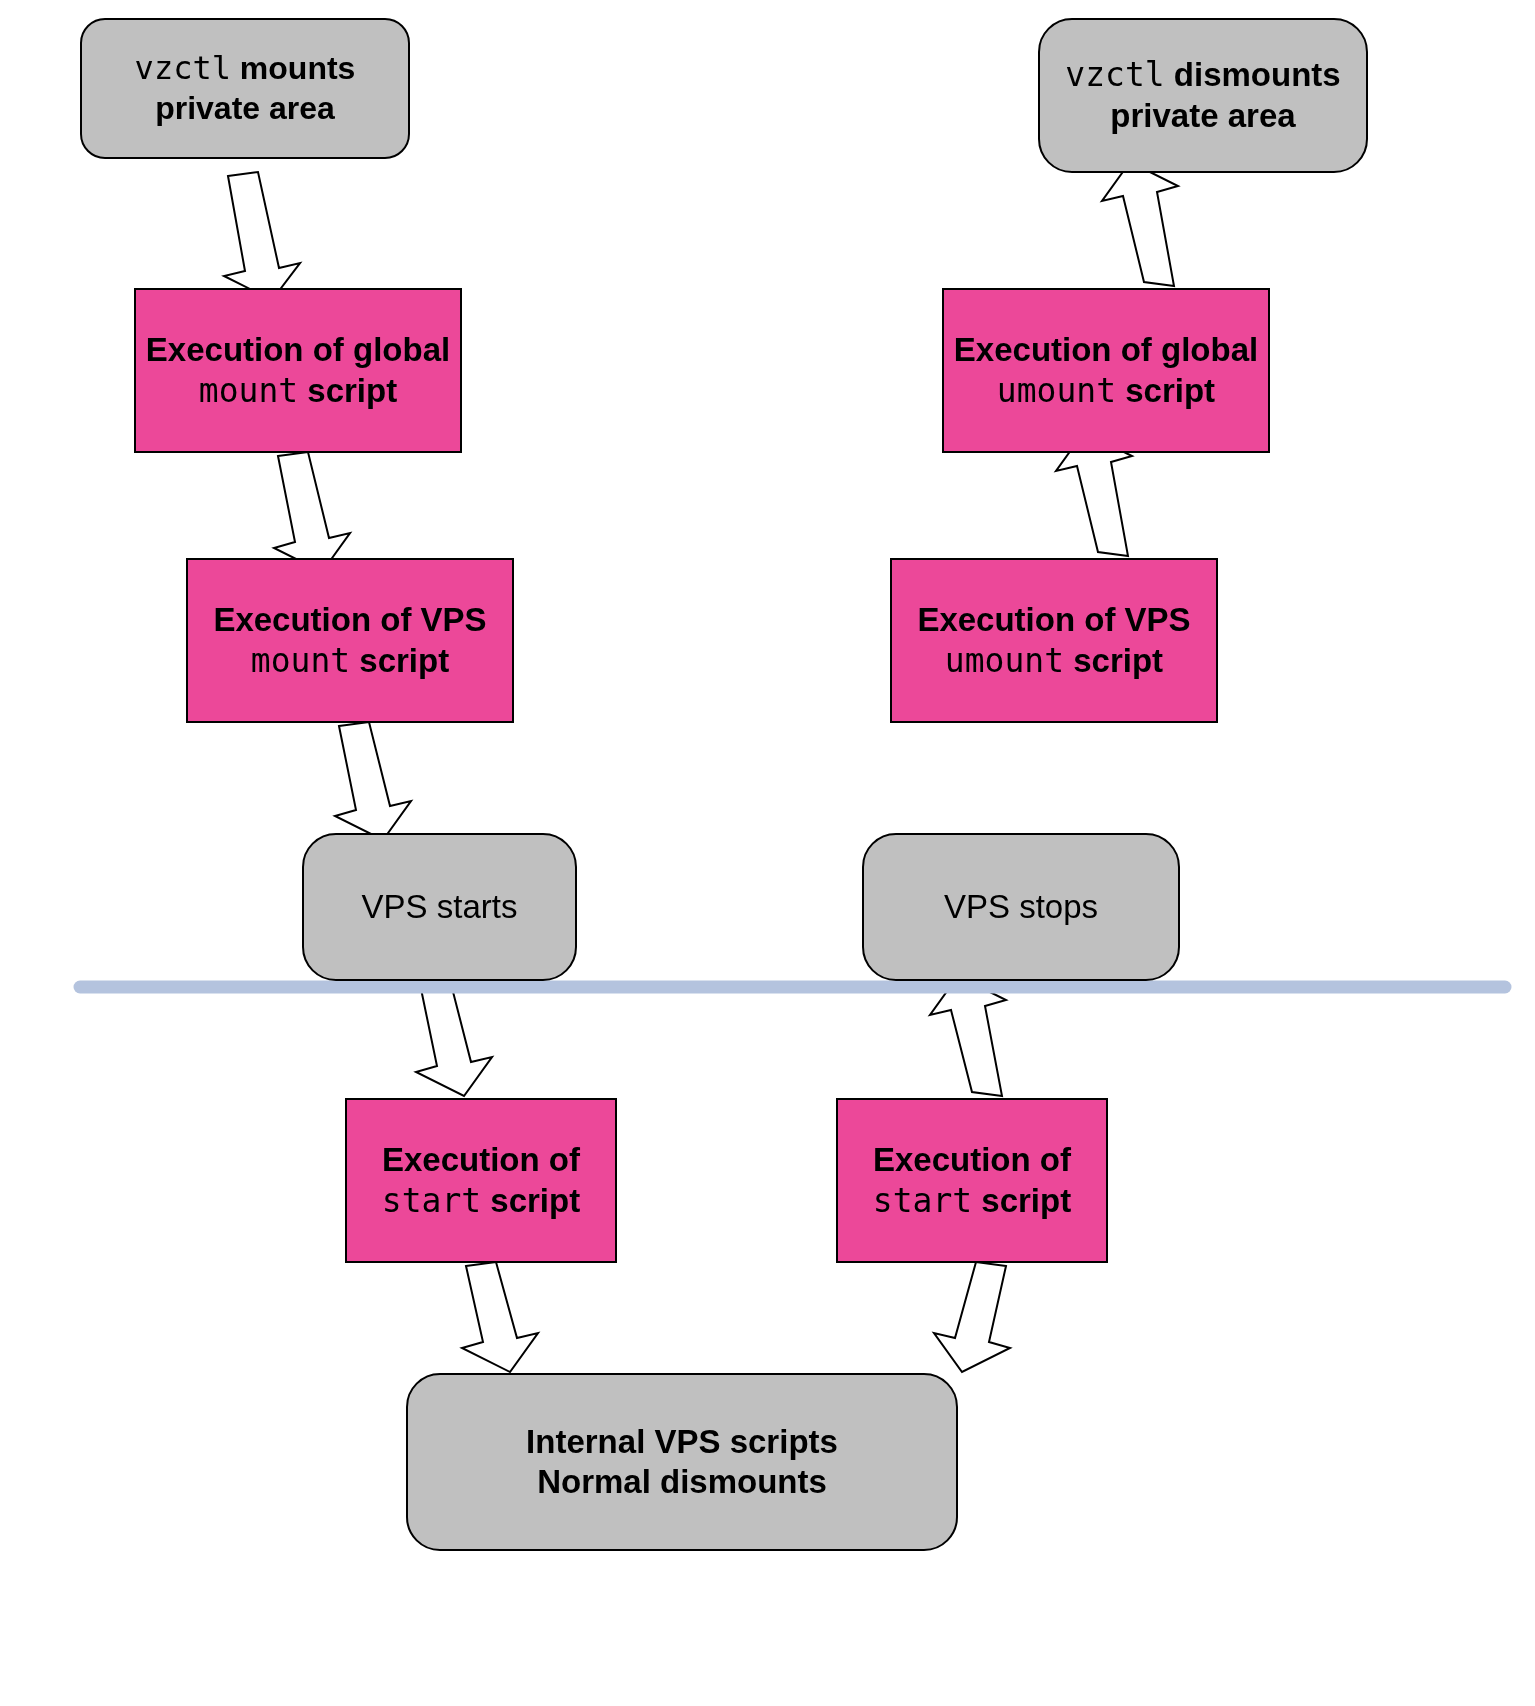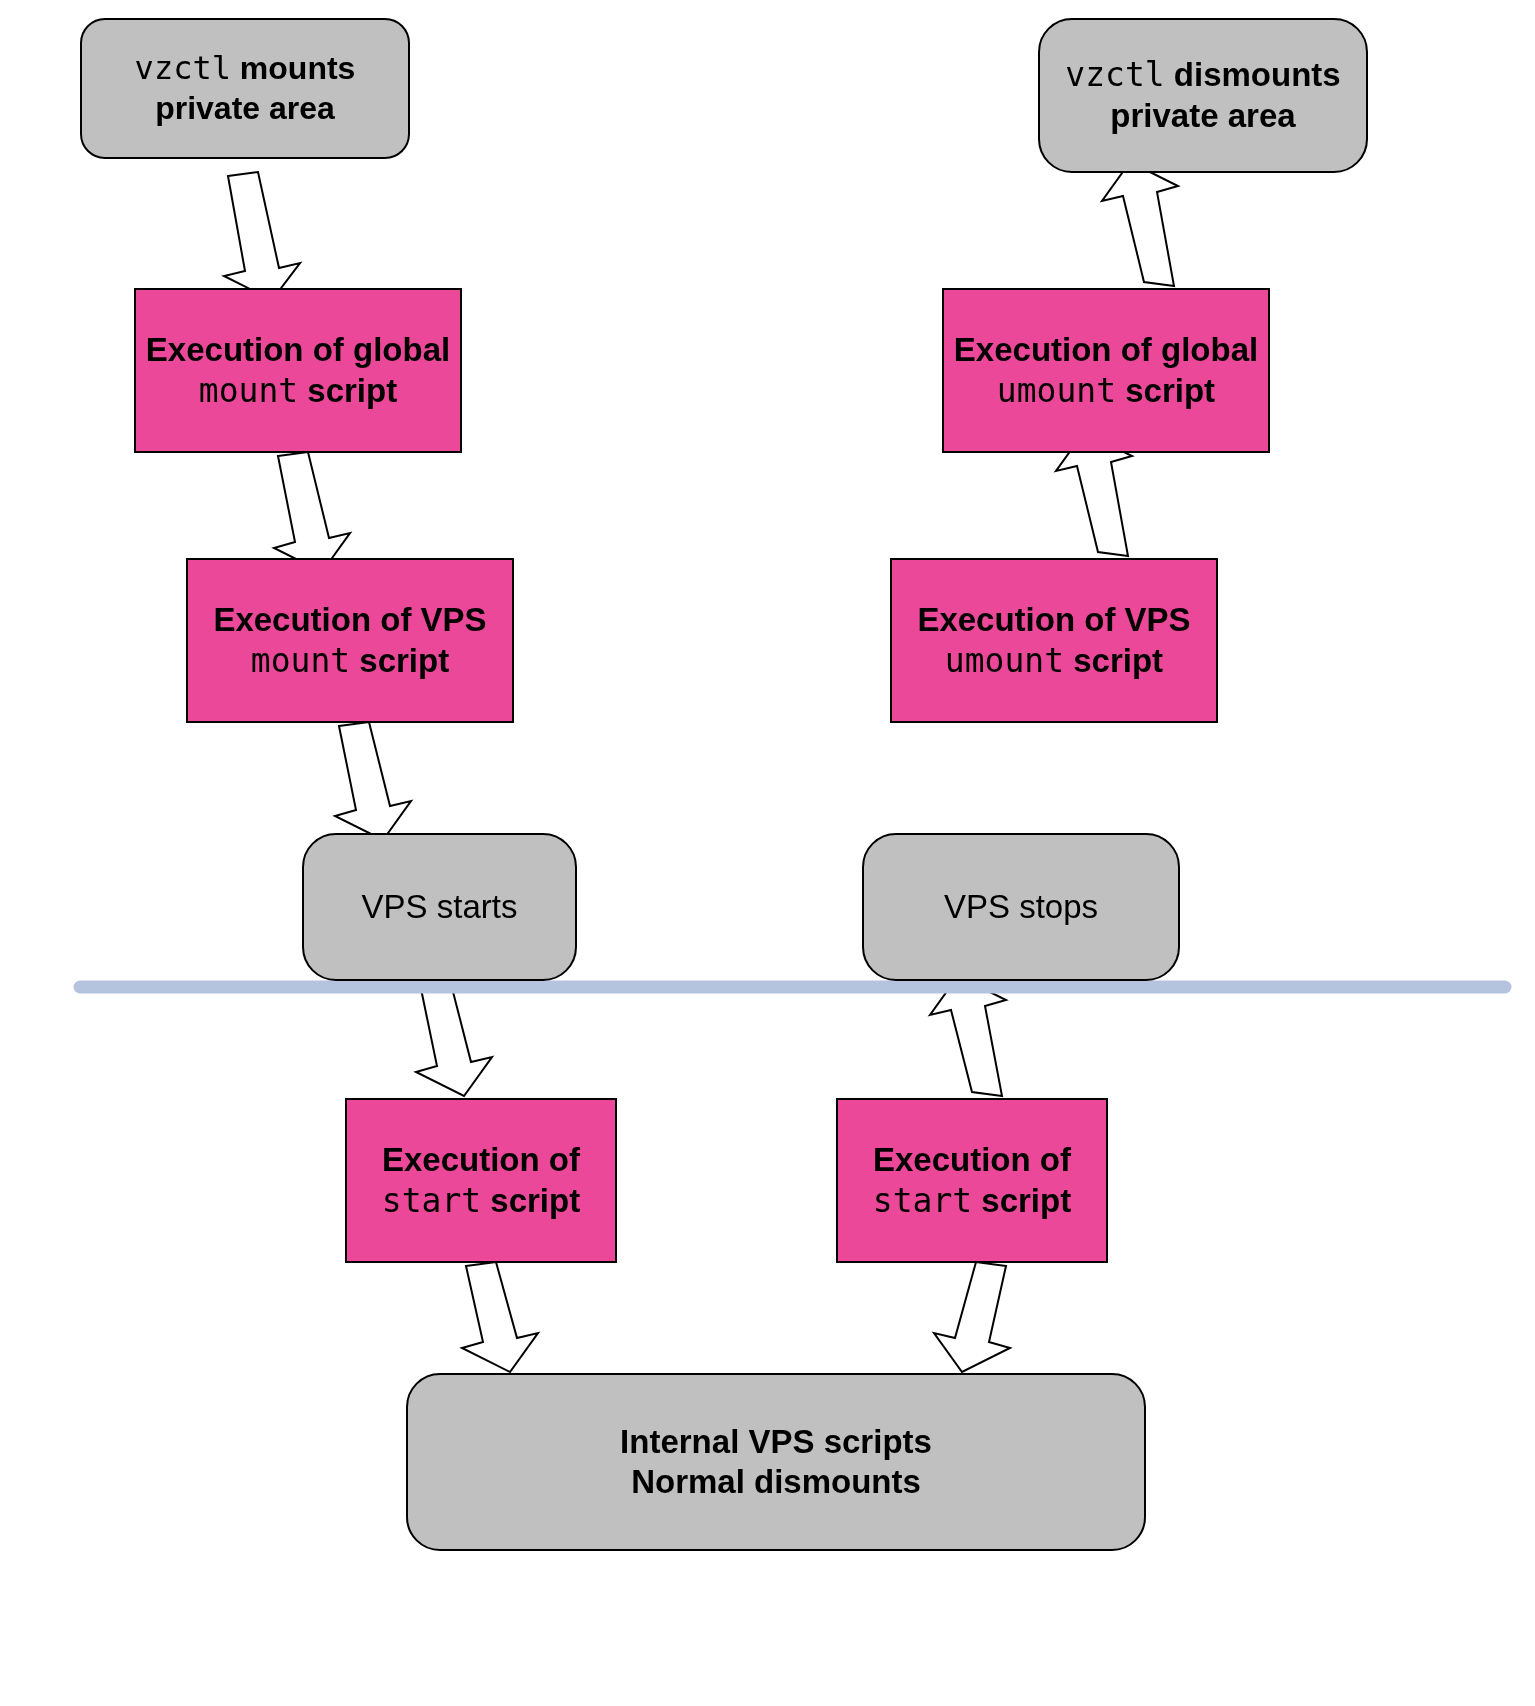--- a/index.html
+++ b/index.html
@@ -108,21 +108,21 @@
         <div class="line"><span class="bold">Execution of VPS</span></div>
         <div class="line"><span class="mono">mount</span><span class="bold"> script</span></div>
       </div>
       <div class="node rounded" style="left: 267px; top: 833px; width: 275px; height: 148px; font-size: 33px; margin-left: 35px;">
         <div class="line"><span class="reg">VPS starts</span></div>
       </div>
       <div class="node rect" style="left: 345px; top: 1098px; width: 272px; height: 165px; font-size: 33px;">
         <div class="line"><span class="bold">Execution of</span></div>
         <div class="line"><span class="mono">start</span><span class="bold"> script</span></div>
       </div>
-      <div class="node rounded" style="left: 406px; top: 1373px; width: 740px; height: 178px; font-size: 33px;">
+      <div class="node rounded" style="left: 406px; top: 1373px; width: 552px; height: 178px; font-size: 33px;">
         <div class="line"><span class="bold">Internal VPS scripts</span></div>
         <div class="line"><span class="bold">Normal dismounts</span></div>
       </div>
       <div class="node rect" style="left: 836px; top: 1098px; width: 272px; height: 165px; font-size: 33px;">
         <div class="line"><span class="bold">Execution of</span></div>
         <div class="line"><span class="mono">start</span><span class="bold"> script</span></div>
       </div>
       <div class="node rounded" style="left: 862px; top: 833px; width: 318px; height: 148px; font-size: 33px;">
         <div class="line"><span class="reg">VPS stops</span></div>
       </div>

